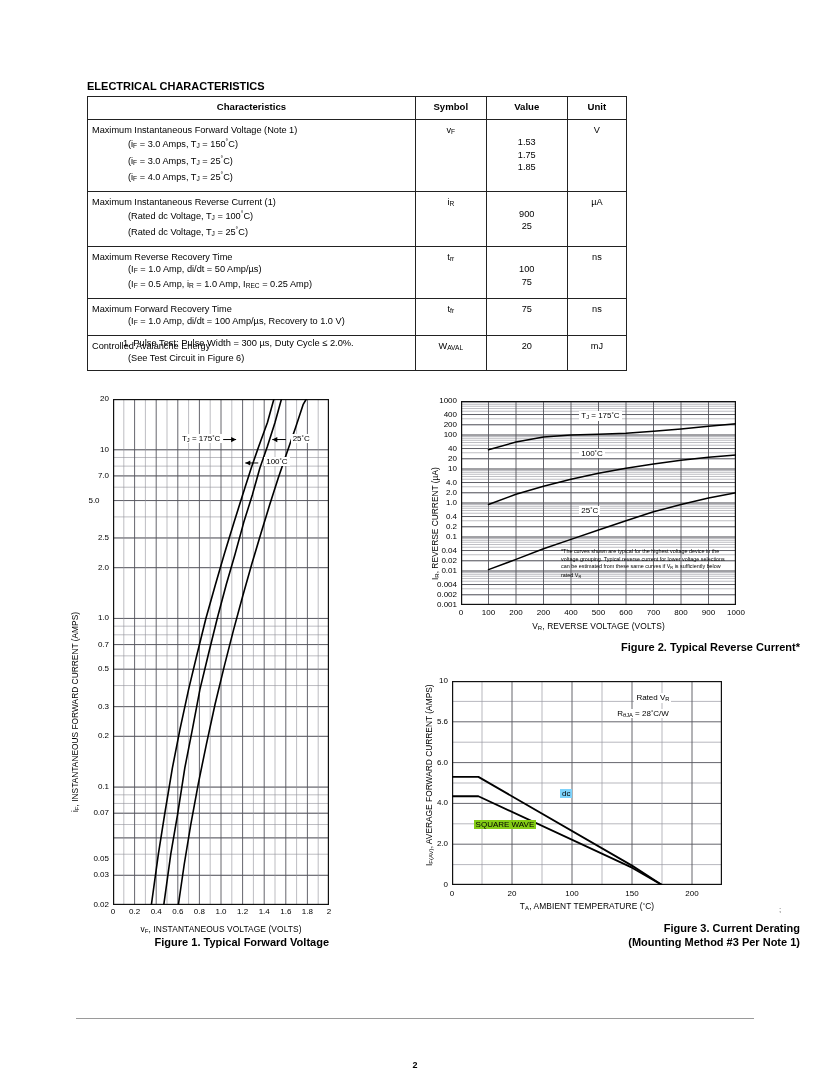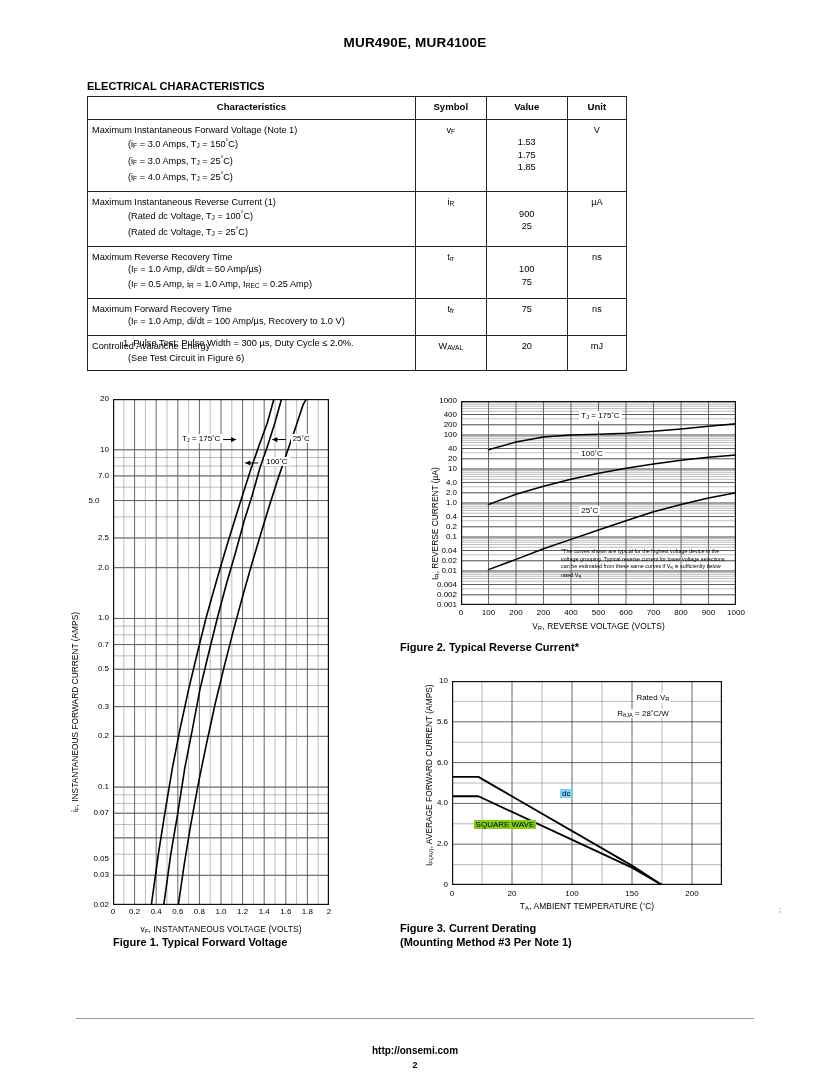--- a/index.html
+++ b/index.html
@@ -88,21 +88,21 @@
     position: absolute;
     top: 338px;
     left: 87px;
     font-size: 9.3px;
     margin-left: 36px;
   }
 
   
   .figure-caption {
     position: absolute;
-    text-align: left;
+    text-align: right;
     font-weight: bold;
     font-size: 11px;
     line-height: 14px;
   }
   .axis-title {
     position: absolute;
     font-size: 8.4px;
     text-align: center;
     letter-spacing: 0.1px;
   }
@@ -171,21 +171,20 @@
     left: 779px;
     font-size: 8px;
     color: #555;
   }
 </style>
 </head>
 <body>
 
 <div class="page">
 
-  <div class="doc-title">MUR490E, MUR4100E</div>
 
   <div class="section-heading">ELECTRICAL CHARACTERISTICS</div>
 
   <table class="ec-table">
     <thead>
       <tr>
         <th class="col-char">Characteristics</th>
         <th class="col-sym">Symbol</th>
         <th class="col-val">Value</th>
         <th class="col-unit">Unit</th>
@@ -489,21 +488,20 @@
 
     <div class="figure-caption" style="left:400px; top:921px; width:400px;">
       <span>Figure 3. Current Derating</span><br>
       <span>(Mounting Method #3 Per Note 1)</span>
     </div>
 
     <div class="stray-mark">;</div>
   </div>
 
   <div class="footer-rule"></div>
-  <div class="footer-url">http://onsemi.com</div>
   <div class="footer-page">2</div>
 
 <div class="tick-label" style="left: 79px; width: 30px; top: 394px;">20</div>
     <div class="tick-label" style="left: 79px; width: 30px; top: 444.774px;">10</div>
     <div class="tick-label" style="left: 79px; width: 30px; top: 470.901px;">7.0</div>
     <div class="tick-label" style="left: 79px; width: 30px; top: 495.547px; text-align: center;">5.0</div>
     <div class="tick-label" style="left: 79px; width: 30px; top: 532.966px;">2.5</div>
     <div class="tick-label" style="left: 79px; width: 30px; top: 562.667px;">2.0</div>
     <div class="tick-label" style="left: 79px; width: 30px; top: 613.44px;">1.0</div>
     <div class="tick-label" style="left: 79px; width: 30px; top: 639.567px;">0.7</div>

